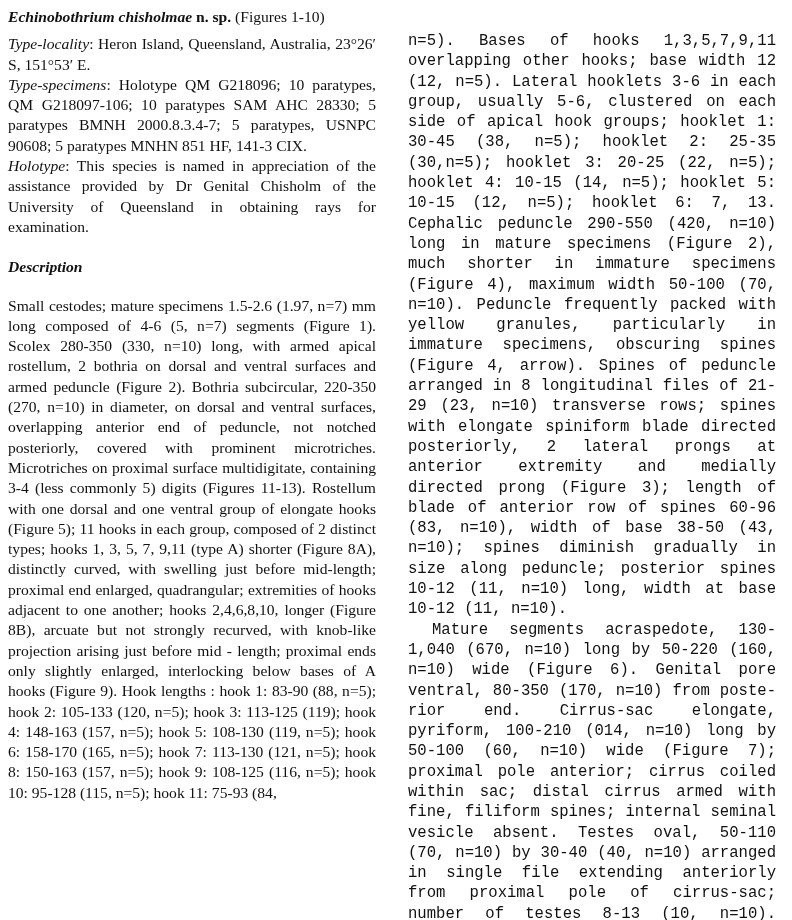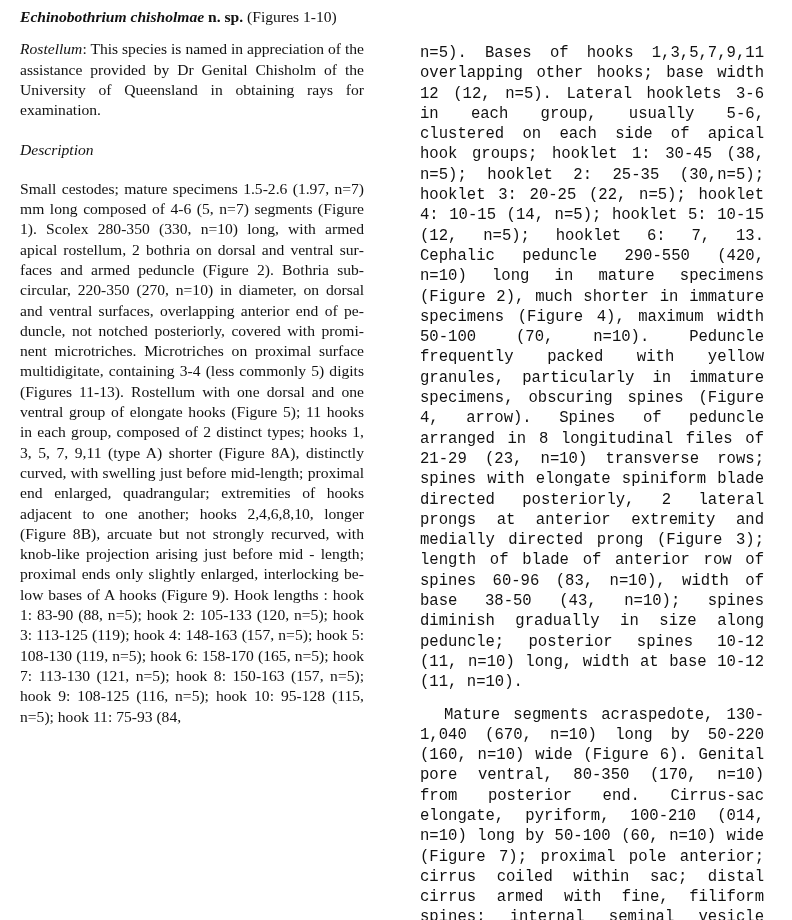--- a/index.html
+++ b/index.html
@@ -4,44 +4,46 @@
 <style>
   html, body { margin: 0; padding: 0; background: #ffffff; }
   body {
     width: 792px; height: 920px; overflow: hidden; position: relative;
     font-family: "Liberation Serif", "DejaVu Serif", serif;
     color: #111111; font-size: 15.6px; line-height: 20.3px;
   }
   .col { position: absolute; top: 0; width: 368px; }
   .col-left { left: 8px; }
   .col-right { left: 408px; top: 31px; font-family: Liberation Mono, monospace; }
-  p { margin: 12px; text-align: justify; hyphens: manual; }
+  p { margin: 0; text-align: justify; hyphens: manual; }
   .title { margin-top: 7px; }
   .gap-big { margin-top: 13px; }
   .gap-small { margin-top: 7px; }
-  .heading { margin-top: 20px; margin-bottom: 18px; font-style: italic; }
+  .heading { margin-top: 20px; margin-bottom: 18px; font-style: italic; font-weight: bold; }
   .indent { text-indent: 24px; }
   i, .it { font-style: italic; }
   b { font-weight: bold; }
   .last-line-justify { text-align-last: left; }
 </style>
 </head>
 <body>
 
 <div class="col col-left">
   <p class="title">
     <b><i>Echinobothrium chisholmae</i></b>
     <b>n. sp.</b>
     <span>(Figures 1-10)</span>
   </p>
 
 
+  <p class="gap-small"><span class="it">Type-locality</span><span>: Heron Island, Queensland, Australia, 23°26′ S, 151°53′ E.</span></p>
 
+  <p><span class="it">Type-specimens</span><span>: Holotype QM G218096; 10 paratypes, QM G218097-106; 10 paratypes SAM AHC 28330; 5 paratypes BMNH 2000.8.3.4-7; 5 paratypes, USNPC 90608; 5 paratypes MNHN 851 HF, 141-3 CIX.</span></p>
 
-  <p><span class="it">Rostellum</span><span>: This species is named in appreciation of the assistance provided by Dr Genital Chisholm of the University of Queensland in obtaining rays for examination.</span></p>
+  <p><span class="it">Holotype</span><span>: This species is named in appreciation of the assistance provided by Dr Genital Chisholm of the University of Queensland in obtaining rays for examination.</span></p>
 
   <p class="heading">Description</p>
 
   <p>Small cestodes; mature specimens 1.5-2.6 (1.97, n=7) mm long composed of 4-6 (5, n=7) segments (Fig­ure 1). Scolex 280-350 (330, n=10) long, with armed apical rostellum, 2 bothria on dorsal and ventral sur­faces and armed peduncle (Figure 2). Bothria sub­circular, 220-350 (270, n=10) in diameter, on dorsal and ventral surfaces, overlapping anterior end of pe­duncle, not notched posteriorly, covered with promi­nent microtriches. Microtriches on proximal surface multidigitate, containing 3-4 (less commonly 5) digits (Figures 11-13). Rostellum with one dorsal and one ventral group of elongate hooks (Figure 5); 11 hooks in each group, composed of 2 distinct types; hooks 1, 3, 5, 7, 9,11 (type A) shorter (Figure 8A), distinctly curved, with swelling just before mid-length; proxi­mal end enlarged, quadrangular; extremities of hooks adjacent to one another; hooks 2,4,6,8,10, longer (Figure 8B), arcuate but not strongly recurved, with knob-like projection arising just before mid - length; proximal ends only slightly enlarged, interlocking be­low bases of A hooks (Figure 9). Hook lengths : hook 1: 83-90 (88, n=5); hook 2: 105-133 (120, n=5); hook 3: 113-125 (119); hook 4: 148-163 (157, n=5); hook 5: 108-130 (119, n=5); hook 6: 158-170 (165, n=5); hook 7: 113-130 (121, n=5); hook 8: 150-163 (157, n=5); hook 9: 108-125 (116, n=5); hook 10: 95-128 (115, n=5); hook 11: 75-93 (84,</p>
 </div>
 
 <div class="col col-right">
   <p class="last-line-justify">n=5). Bases of hooks 1,3,5,7,9,11 overlapping other hooks; base width 12 (12, n=5). Lateral hooklets 3-6 in each group, usually 5-6, clustered on each side of apical hook groups; hooklet 1: 30-45 (38, n=5); hooklet 2: 25-35 (30,n=5); hooklet 3: 20-25 (22, n=5); hooklet 4: 10-15 (14, n=5); hooklet 5: 10-15 (12, n=5); hooklet 6: 7, 13. Cephalic peduncle 290-550 (420, n=10) long in mature specimens (Figure 2), much shorter in immature specimens (Figure 4), max­imum width 50-100 (70, n=10). Peduncle frequently packed with yellow granules, particularly in immature specimens, obscuring spines (Figure 4, arrow). Spines of peduncle arranged in 8 longitudinal files of 21-29 (23, n=10) transverse rows; spines with elongate spiniform blade directed posteriorly, 2 lateral prongs at anterior extremity and medially directed prong (Fig­ure 3); length of blade of anterior row of spines 60-96 (83, n=10), width of base 38-50 (43, n=10); spines diminish gradually in size along peduncle; posterior spines 10-12 (11, n=10) long, width at base 10-12 (11, n=10).</p>
   <p class="indent">Mature segments acraspedote, 130-1,040 (670, n=10) long by 50-220 (160, n=10) wide (Figure 6). Genital pore ventral, 80-350 (170, n=10) from poste­rior end. Cirrus-sac elongate, pyriform, 100-210 (014, n=10) long by 50-100 (60, n=10) wide (Figure 7); proximal pole anterior; cirrus coiled within sac; distal cirrus armed with fine, filiform spines; internal sem­inal vesicle absent. Testes oval, 50-110 (70, n=10) by 30-40 (40, n=10) arranged in single file extending anteriorly from proximal pole of cirrus-sac; number of testes 8-13 (10, n=10). Vagina opens to exterior immediately posterior to cirrus-sac, simple, tubiform, runs anteriorly almost to proximal pole of cirrus-sac then descends between ovarian lobes to level of ovar­ian isthmus; seminal receptacle absent; ovarian lobes elongate, subequal, 160-240 (200, n=5) long, 20-60 (50, n=5) wide. Mehlis’ gland immediately posterior to ovarian isthmus, c. 50 long × 40 wide. Vitelline follicles sub-spherical, extending in 2 elongate bands along almost entire length of segment, lateral to testes. Ventral osmoregulatory canals paired, 7 in diameter. Gravid segment not seen.</p>
 </div>

